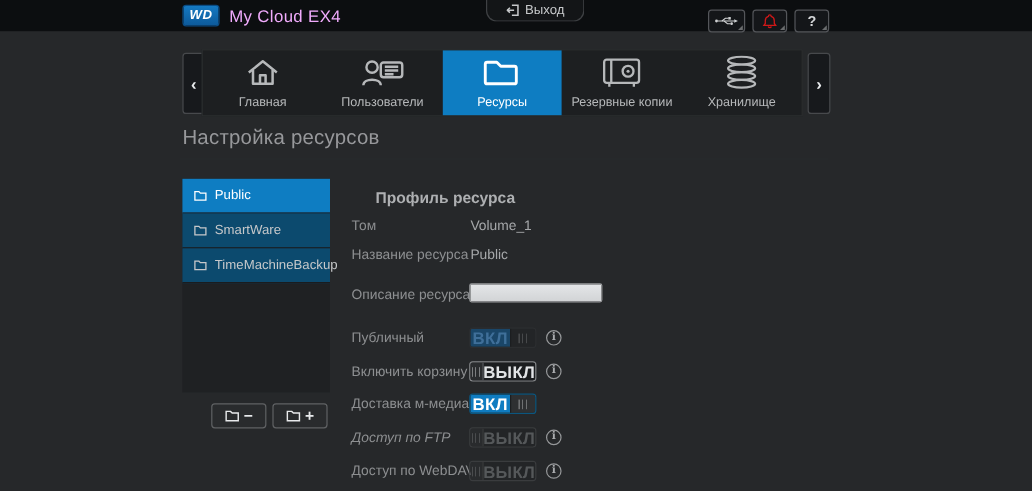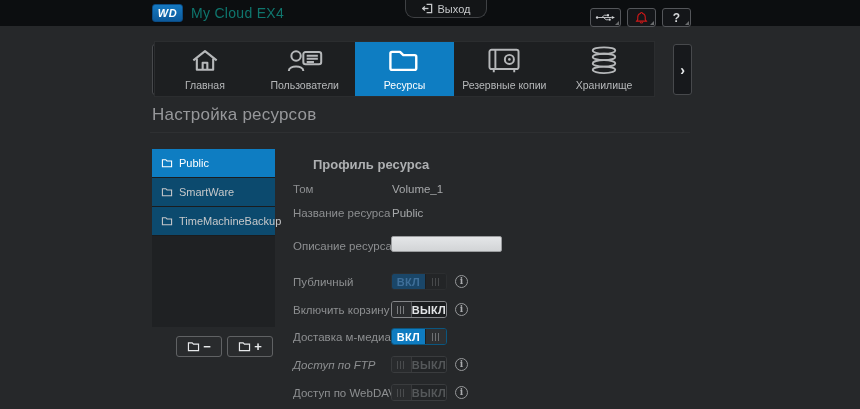--- a/index.html
+++ b/index.html
@@ -7,42 +7,42 @@
   body { font-family:"Liberation Sans","DejaVu Sans",sans-serif; background:#26282a; overflow:hidden; }
   #app { position:relative; width:860px; height:409px; background:#26282a; }
 
   
   .topbar { position:absolute; left:0; top:0; width:860px; height:26px; background:#0c0e10;padding-left:20px; }
   .brand { position:absolute; left:152px; top:4px; display:flex; align-items:center; gap:8px; }
   .wd-logo { width:31px; height:18px; border-radius:3px;
     background:linear-gradient(#1579c2,#0d5a9b); color:#fff; font-style:italic; font-weight:bold;
     font-size:11px; display:flex; align-items:center; justify-content:center; letter-spacing:.5px;
     border:1px solid #0a4c85; }
-  .brand-title { color:#0f766e; font-size:14px; letter-spacing:.3px; }
+  .brand-title { color:#f0abfc; font-size:14px; letter-spacing:.3px; }
 
   .logout-tab { position:absolute; left:405px; top:0; width:82px; height:18px;
     background:#131517; border:1px solid #3f4144; border-top:none; border-radius:0 0 9px 9px;
     display:flex; align-items:center; justify-content:center; gap:5px; color:#c6c8ca; font-size:11px; cursor:pointer; }
 
   .hbtn { position:absolute; top:8px; height:19px; background:#141619; border:1px solid #54565a;
     border-radius:3px; display:flex; align-items:center; justify-content:center; cursor:pointer; }
   .hbtn::after { content:""; position:absolute; right:1px; bottom:1px;
     border-left:4px solid transparent; border-bottom:4px solid #6a6c6e; }
   .hbtn.usb { left:590px; width:31px; }
   .hbtn.alert { left:627px; width:29px; }
   .hbtn.help { left:662px; width:29px; color:#d4d6d8; font-size:12px; font-weight:bold; }
 
   
   .nav-arrow { position:absolute; top:44px; width:19px; height:51px; background:#17191c;
     border:1px solid #47494c; border-radius:3px; color:#e8eaec; font-size:14px; font-weight:bold;
     display:flex; align-items:center; justify-content:center; cursor:pointer; }
   .nav-arrow.left { left:152px; }
   .nav-arrow.right { left:673px; }
 
-  .tabstrip { position:absolute; left:154px; top:41px; width:501px; height:56px;
+  .tabstrip { position:absolute; left:168px; top:41px; width:501px; height:56px;
     background:#1d1f21; border:1px solid #2b2d2f; display:flex; }
   .tab { flex:1 1 0; display:flex; flex-direction:column; align-items:center; justify-content:flex-end;
     padding-bottom:5px; cursor:pointer; color:#b6b8ba; }
   .tab .tab-icon { flex:1; display:flex; align-items:center; justify-content:center; }
   .tab .tab-icon svg { stroke:#b6b8ba; }
   .tab-label { font-size:10.5px; color:#b6b8ba; white-space:nowrap; }
   .tab.active { background:#0e7dc2; }
   .tab.active .tab-label { color:#ffffff;text-align:center; }
   .tab.active .tab-icon svg { stroke:#ffffff; }
 
@@ -69,21 +69,21 @@
   .profile-title { position:absolute; left:293px; top:157px; font-size:13px; font-weight:bold; color:#aeb0b2;padding-left:20px; }
   .flabel { position:absolute; left:293px; font-size:11.5px; color:#8d8f91; }
   .fvalue { position:absolute; left:392px; font-size:11.5px; color:#a6a8aa; }
   .desc-input { position:absolute; left:391px; top:236px; width:111px; height:16px;
     background:linear-gradient(#e4e6e8,#d2d4d6); border:1px solid #9a9c9e; border-radius:2px;
     font-size:11px; padding:0 4px; color:#222; }
 
   .toggle { position:absolute; left:391px; width:56px; height:17px; border-radius:3px;
     display:flex; overflow:hidden; cursor:pointer; }
   .t-txt { flex:1; display:flex; align-items:center; justify-content:center;
-    font-size:11px; font-weight:bold; letter-spacing:.3px; }
+    font-size:14px; font-weight:bold; letter-spacing:.3px; }
   .t-grip { width:21px; position:relative; }
   .t-grip::before { content:""; position:absolute; left:50%; top:50%; transform:translate(-50%,-50%);
     width:8px; height:8px; background:repeating-linear-gradient(90deg,var(--gl) 0 1px,transparent 1px 3px); }
 
   .tg-on-en  { border:1px solid #0b567f; }
   .tg-on-en .t-txt { background:#0f7cc1; color:#fff; }
   .tg-on-en .t-grip { background:#2e3032; --gl:#6f7173; border-left:1px solid #1c1e20; }
 
   .tg-off-en { border:1px solid #85878a; }
   .tg-off-en .t-txt { background:#1b1d1f; color:#e2e4e6; }

